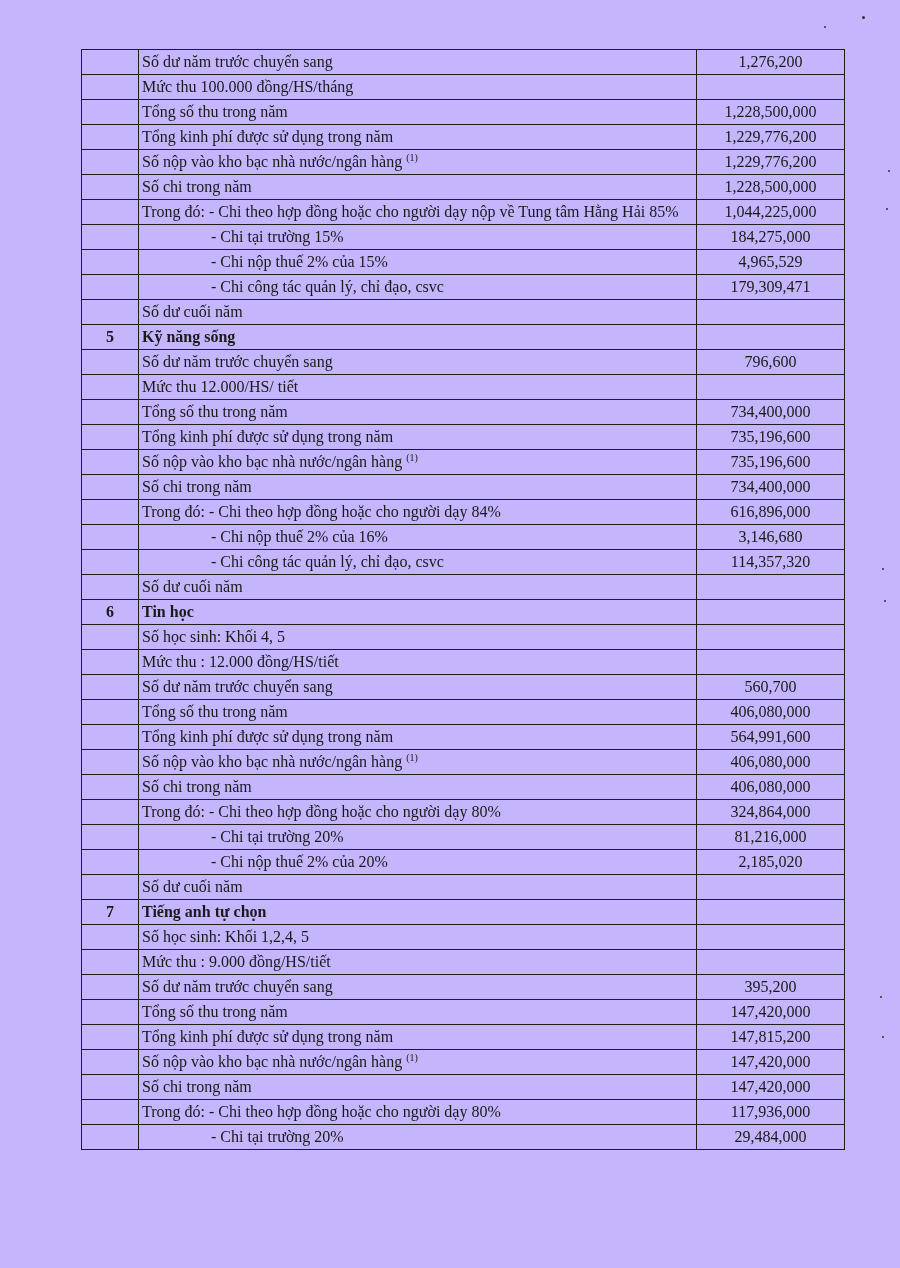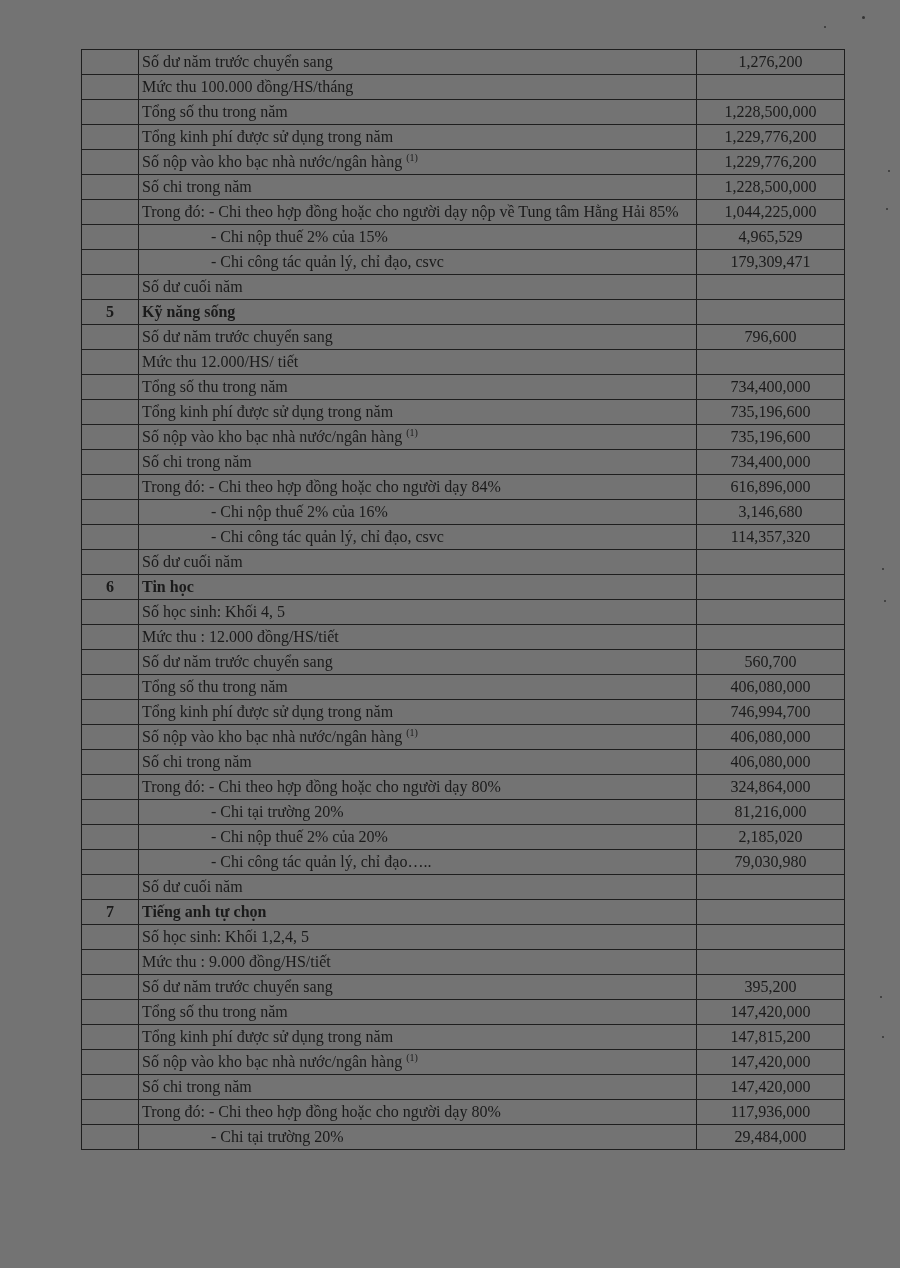--- a/index.html
+++ b/index.html
@@ -12,21 +12,21 @@
     height: 1268px;
     position: relative;
     overflow: hidden;
     font-family: "Liberation Serif", "DejaVu Serif", serif;
     color: #1a1a1a;
   }
   .page {
     position: absolute;
     left: 0; top: 0;
     width: 900px; height: 1268px;
-    background: #737373;
+    background: #c4b5fd;
   }
   table.report {
     position: absolute;
     left: 81px;
     top: 49px;
     width: 763px;
     border-collapse: collapse;
     table-layout: fixed;
   }
   table.report col.c-no { width: 57px; }
@@ -108,20 +108,25 @@
           <td class="desc"><span>Số chi trong năm</span></td>
           <td class="val">1,228,500,000</td>
         </tr>
         <tr>
           <td class="no"></td>
           <td class="desc"><span>Trong đó: - Chi theo hợp đồng hoặc cho người dạy nộp về Tung tâm Hằng Hải 85%</span></td>
           <td class="val">1,044,225,000</td>
         </tr>
         <tr>
           <td class="no"></td>
+          <td class="desc indent"><span>- Chi tại trường 15%</span></td>
+          <td class="val">184,275,000</td>
+        </tr>
+        <tr>
+          <td class="no"></td>
           <td class="desc indent"><span>- Chi nộp thuế 2% của 15%</span></td>
           <td class="val">4,965,529</td>
         </tr>
         <tr>
           <td class="no"></td>
           <td class="desc indent"><span>- Chi công tác quản lý, chỉ đạo, csvc</span></td>
           <td class="val">179,309,471</td>
         </tr>
         <tr>
           <td class="no"></td>
@@ -204,21 +209,21 @@
           <td class="val">560,700</td>
         </tr>
         <tr>
           <td class="no"></td>
           <td class="desc"><span>Tổng số thu trong năm</span></td>
           <td class="val">406,080,000</td>
         </tr>
         <tr>
           <td class="no"></td>
           <td class="desc"><span>Tổng kinh phí được sử dụng trong năm</span></td>
-          <td class="val">746,994,700</td>
+          <td class="val">564,991,600</td>
         </tr>
         <tr>
           <td class="no"></td>
           <td class="desc"><span>Số nộp vào kho bạc nhà nước/ngân hàng</span> <sup class="note">(1)</sup></td>
           <td class="val">406,080,000</td>
         </tr>
         <tr>
           <td class="no"></td>
           <td class="desc"><span>Số chi trong năm</span></td>
           <td class="val">406,080,000</td>
@@ -230,25 +235,20 @@
         </tr>
         <tr>
           <td class="no"></td>
           <td class="desc indent"><span>- Chi tại trường 20%</span></td>
           <td class="val">81,216,000</td>
         </tr>
         <tr>
           <td class="no"></td>
           <td class="desc indent"><span>- Chi nộp thuế 2% của 20%</span></td>
           <td class="val">2,185,020</td>
-        </tr>
-        <tr>
-          <td class="no"></td>
-          <td class="desc indent"><span>- Chi công tác quản lý, chỉ đạo…..</span></td>
-          <td class="val">79,030,980</td>
         </tr>
         <tr>
           <td class="no"></td>
           <td class="desc"><span>Số dư cuối năm</span></td>
           <td class="val"></td>
         </tr>
         <tr>
           <td class="no">7</td>
           <td class="desc section"><span>Tiếng anh tự chọn</span></td>
           <td class="val"></td>

